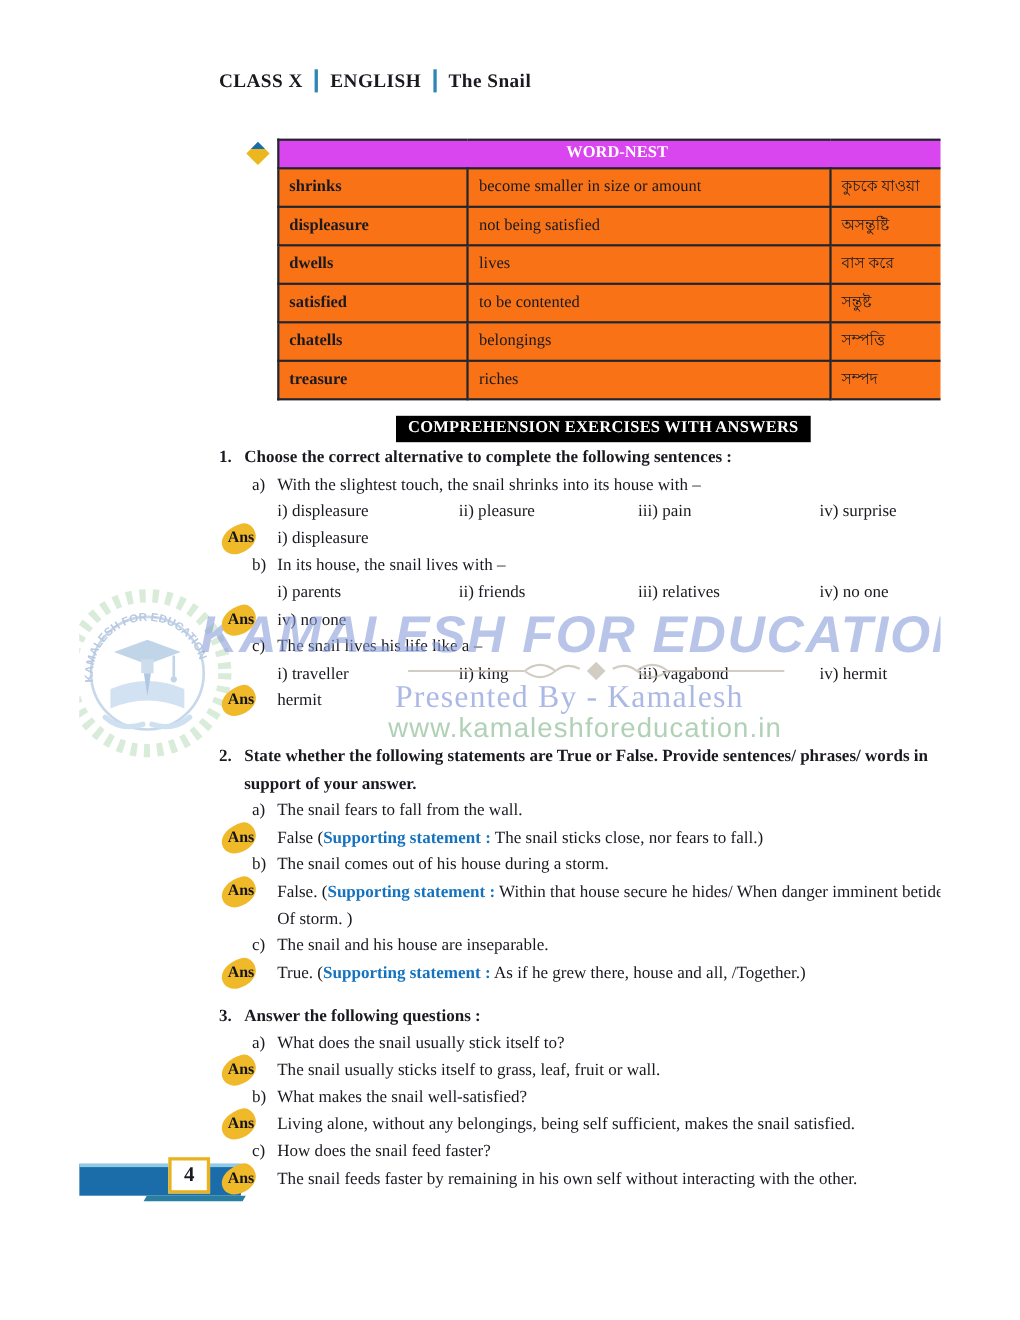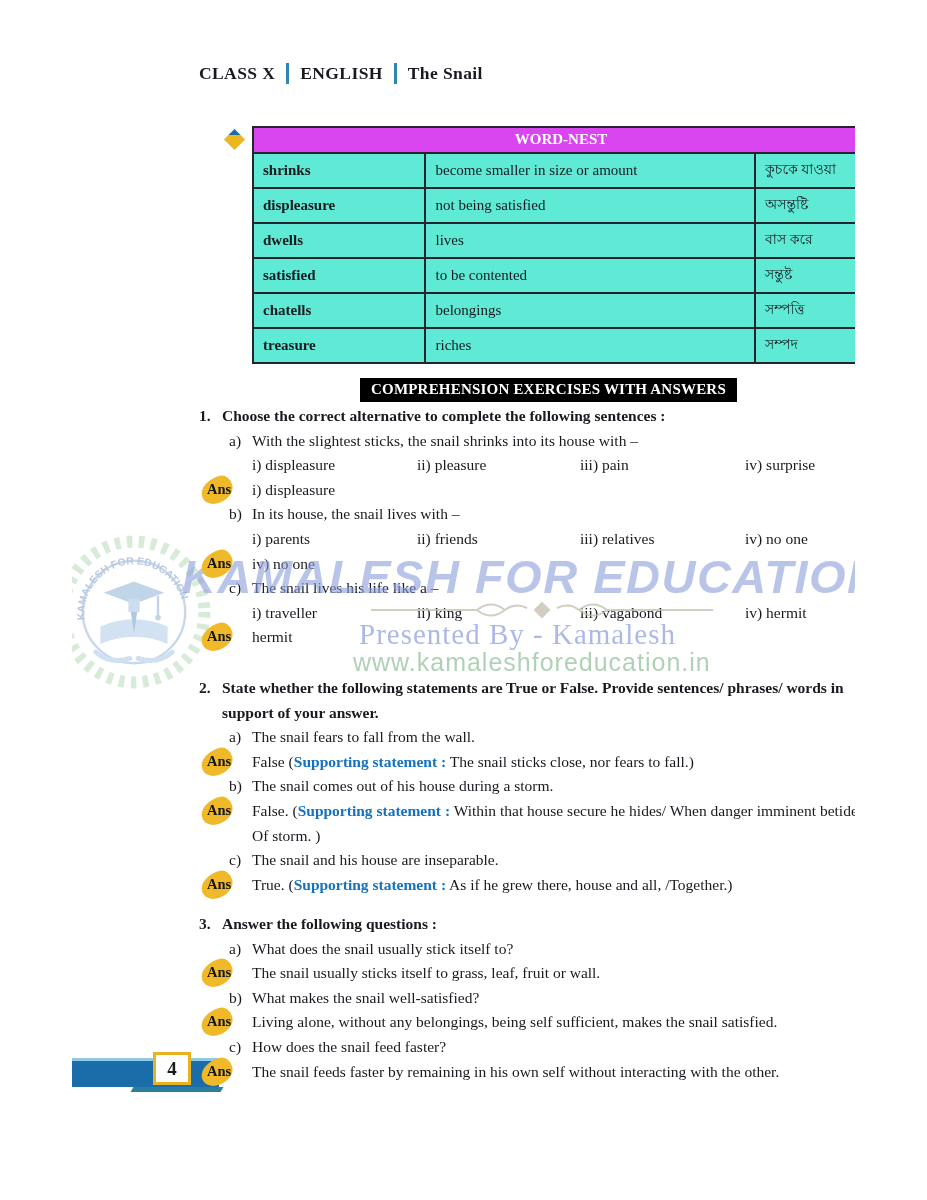--- a/index.html
+++ b/index.html
@@ -25,21 +25,21 @@
     background:linear-gradient(135deg,#1b6daa 0 30%,#ecb71e 30%);
   }
   .wordnest { position:absolute; top:126px; left:180px; width:618px;
     border-collapse:collapse; }
   .wordnest th, .wordnest td { border:2px solid #23252e; }
   .wordnest th {
     background:#d946ef; color:#ffffff; font-size:15px; font-weight:bold;
     padding:3px 6px 4px; text-align:center;
   }
   .wordnest td {
-    background:#5eead4; font-size:15px; padding:4px 9px 5px; height:29px;
+    background:#f97316; font-size:15px; padding:4px 9px 5px; height:29px;
     vertical-align:middle;
   }
   .wordnest td.word { font-weight:bold; width:28%; }
   .wordnest td.meaning { width:53.5%; }
   .wordnest td.bengali { width:18.5%; font-size:14px; }
 
   
   .banner {
     position:absolute; top:378px; left:288px;
     background:#000000; color:#ffffff; font-weight:bold; font-size:15px;
@@ -165,21 +165,21 @@
   <div class="banner">COMPREHENSION EXERCISES WITH ANSWERS</div>
 
   <div class="q-block q1">
     <div class="qrow title">
       <span class="lbl">1.</span>
       <span>Choose the correct alternative to complete the following sentences :</span>
     </div>
 
     <div class="qrow">
       <span class="lbl letter">a)</span>
-      <span>With the slightest sticks, the snail shrinks into its house with –</span>
+      <span>With the slightest touch, the snail shrinks into its house with –</span>
     </div>
     <div class="opts">
       <span>i) displeasure</span>
       <span>ii) pleasure</span>
       <span>iii) pain</span>
       <span>iv) surprise</span>
     </div>
     <div class="ansrow">
       <span class="ans-tag">Ans</span>
       <span>i) displeasure</span>

